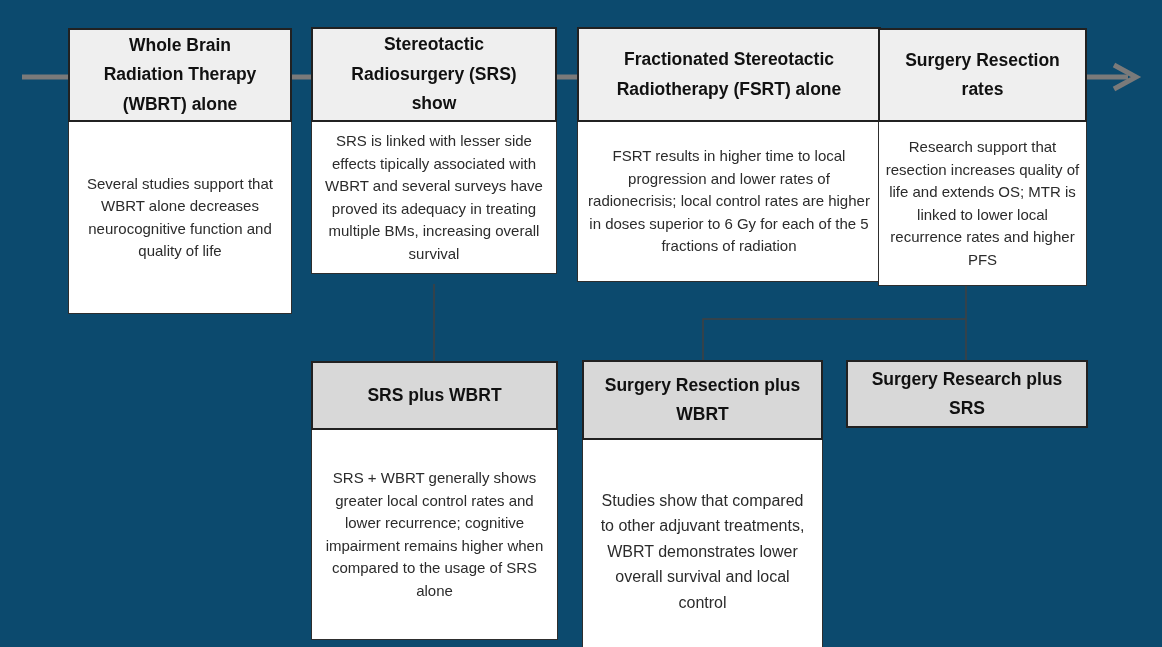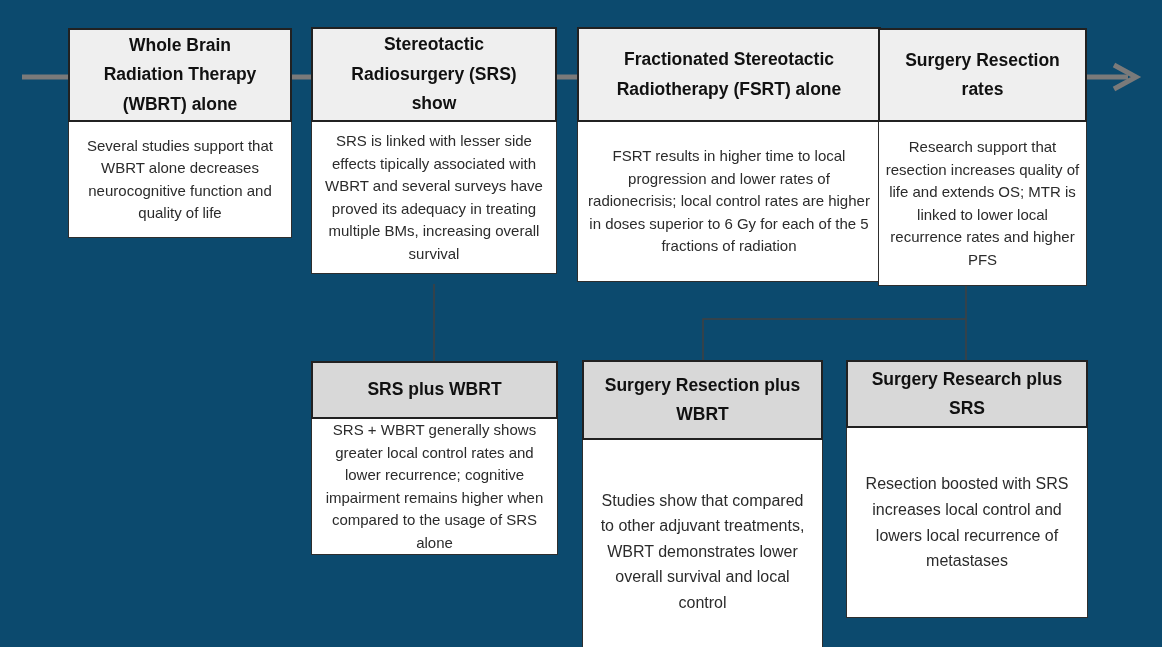--- a/index.html
+++ b/index.html
@@ -45,46 +45,45 @@
   <svg class="lines-layer" width="1162" height="647">
     <line x1="22" y1="77" x2="1128" y2="77" stroke-width="5" stroke="#7a7a7a"></line>
     <polyline points="1114,65 1136,77 1114,89" fill="none" stroke-width="5" stroke="#7a7a7a"></polyline>
     <path d="M434,284 L434,361" fill="none" stroke-width="1.5" stroke="#404040"></path>
     <path d="M966,284 L966,360" fill="none" stroke-width="1.5" stroke="#404040"></path>
     <path d="M966,319 L703,319 L703,360" fill="none" stroke-width="1.5" stroke="#404040"></path>
   </svg>
 
   <div class="node" style="left:68px;top:28px;width:224px">
     <div class="hdr" style="height:94px;padding:0 20px">Whole Brain Radiation Therapy (WBRT) alone</div>
-    <div class="bdy" style="height:116px">Several studies support that WBRT alone decreases neurocognitive function and quality of life</div>
+    <div class="bdy" style="height:192px">Several studies support that WBRT alone decreases neurocognitive function and quality of life</div>
   </div>
 
   <div class="node" style="left:311px;top:27px;width:246px">
     <div class="hdr" style="height:95px;padding:0 26px">Stereotactic Radiosurgery (SRS) show</div>
     <div class="bdy" style="height:152px">SRS is linked with lesser side effects tipically associated with WBRT and several surveys have proved its adequacy in treating multiple BMs, increasing overall survival</div>
   </div>
 
   <div class="node" style="left:577px;top:27px;width:304px">
     <div class="hdr" style="height:95px">Fractionated Stereotactic Radiotherapy (FSRT) alone</div>
     <div class="bdy" style="height:160px">FSRT results in higher time to local progression and lower rates of radionecrisis; local control rates are higher in doses superior to 6 Gy for each of the 5 fractions of radiation</div>
   </div>
 
   <div class="node" style="left:878px;top:28px;width:209px">
     <div class="hdr" style="height:94px">Surgery Resection rates</div>
     <div class="bdy" style="height:164px">Research support that resection increases quality of life and extends OS; MTR is linked to lower local recurrence rates and higher PFS</div>
   </div>
 
   <div class="node" style="left:311px;top:361px;width:247px">
-    <div class="hdr row2" style="height:58px">SRS plus WBRT</div>
-    <div class="bdy" style="height:136px">SRS + WBRT generally shows greater local control rates and lower recurrence; cognitive impairment remains higher when compared to the usage of SRS alone</div>
+    <div class="hdr row2" style="height:69px">SRS plus WBRT</div>
+    <div class="bdy" style="height:210px">SRS + WBRT generally shows greater local control rates and lower recurrence; cognitive impairment remains higher when compared to the usage of SRS alone</div>
   </div>
 
   <div class="node" style="left:582px;top:360px;width:241px">
     <div class="hdr row2" style="height:80px">Surgery Resection plus WBRT</div>
     <div class="bdy big" style="height:224px">Studies show that compared to other adjuvant treatments, WBRT demonstrates lower overall survival and local control</div>
   </div>
 
   <div class="node" style="left:846px;top:360px;width:242px">
     <div class="hdr row2" style="height:68px">Surgery Research plus SRS</div>
-    <div class="bdy big" style="height:190px">Resection boosted with SRS increases local control and lowers local recurrence of metastases</div>
   </div>
 
 </div>
 
 </body></html>

